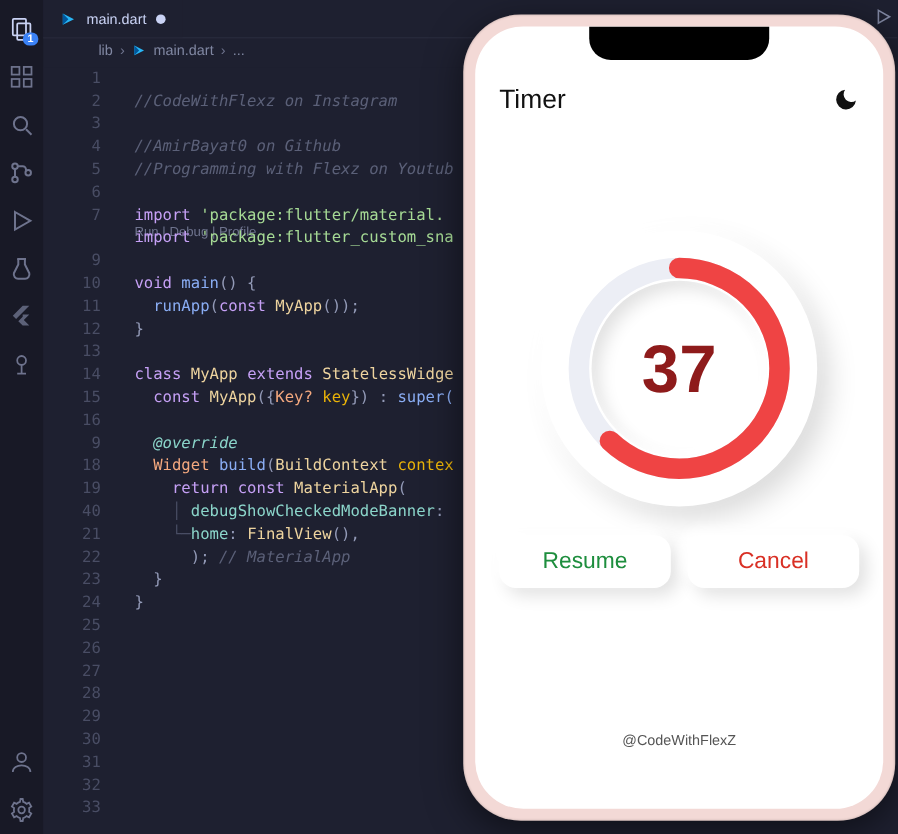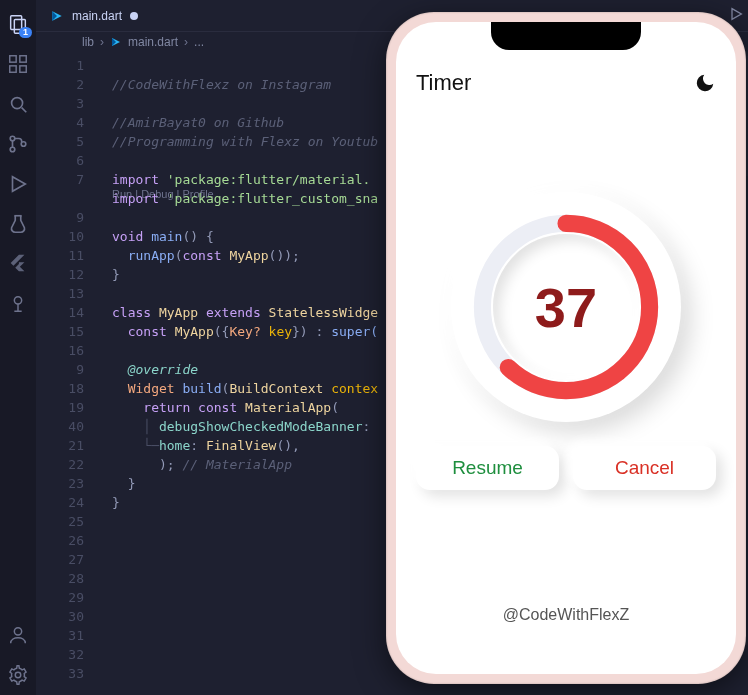--- a/index.html
+++ b/index.html
@@ -216,21 +216,21 @@
     font-size: 19px; font-weight: 500;
     cursor: pointer;
   }
   .btn-resume { color: #1e8e3e; }
   .btn-cancel { color: #d93025; }
 
   .credit {
     position: absolute;
     bottom: 50px; left: 0; right: 0;
     text-align: center;
-    font-size: 16px; color: #555;
+    font-size: 12px; color: #555;
   }
 
   
   .minimap {
     position: absolute;
     right: 0; top: 56px;
     width: 12px; height: 300px;
     background: linear-gradient(#2a2c3e 0%, #2a2c3e 40%, transparent 40%);
     opacity: .3;
   }

